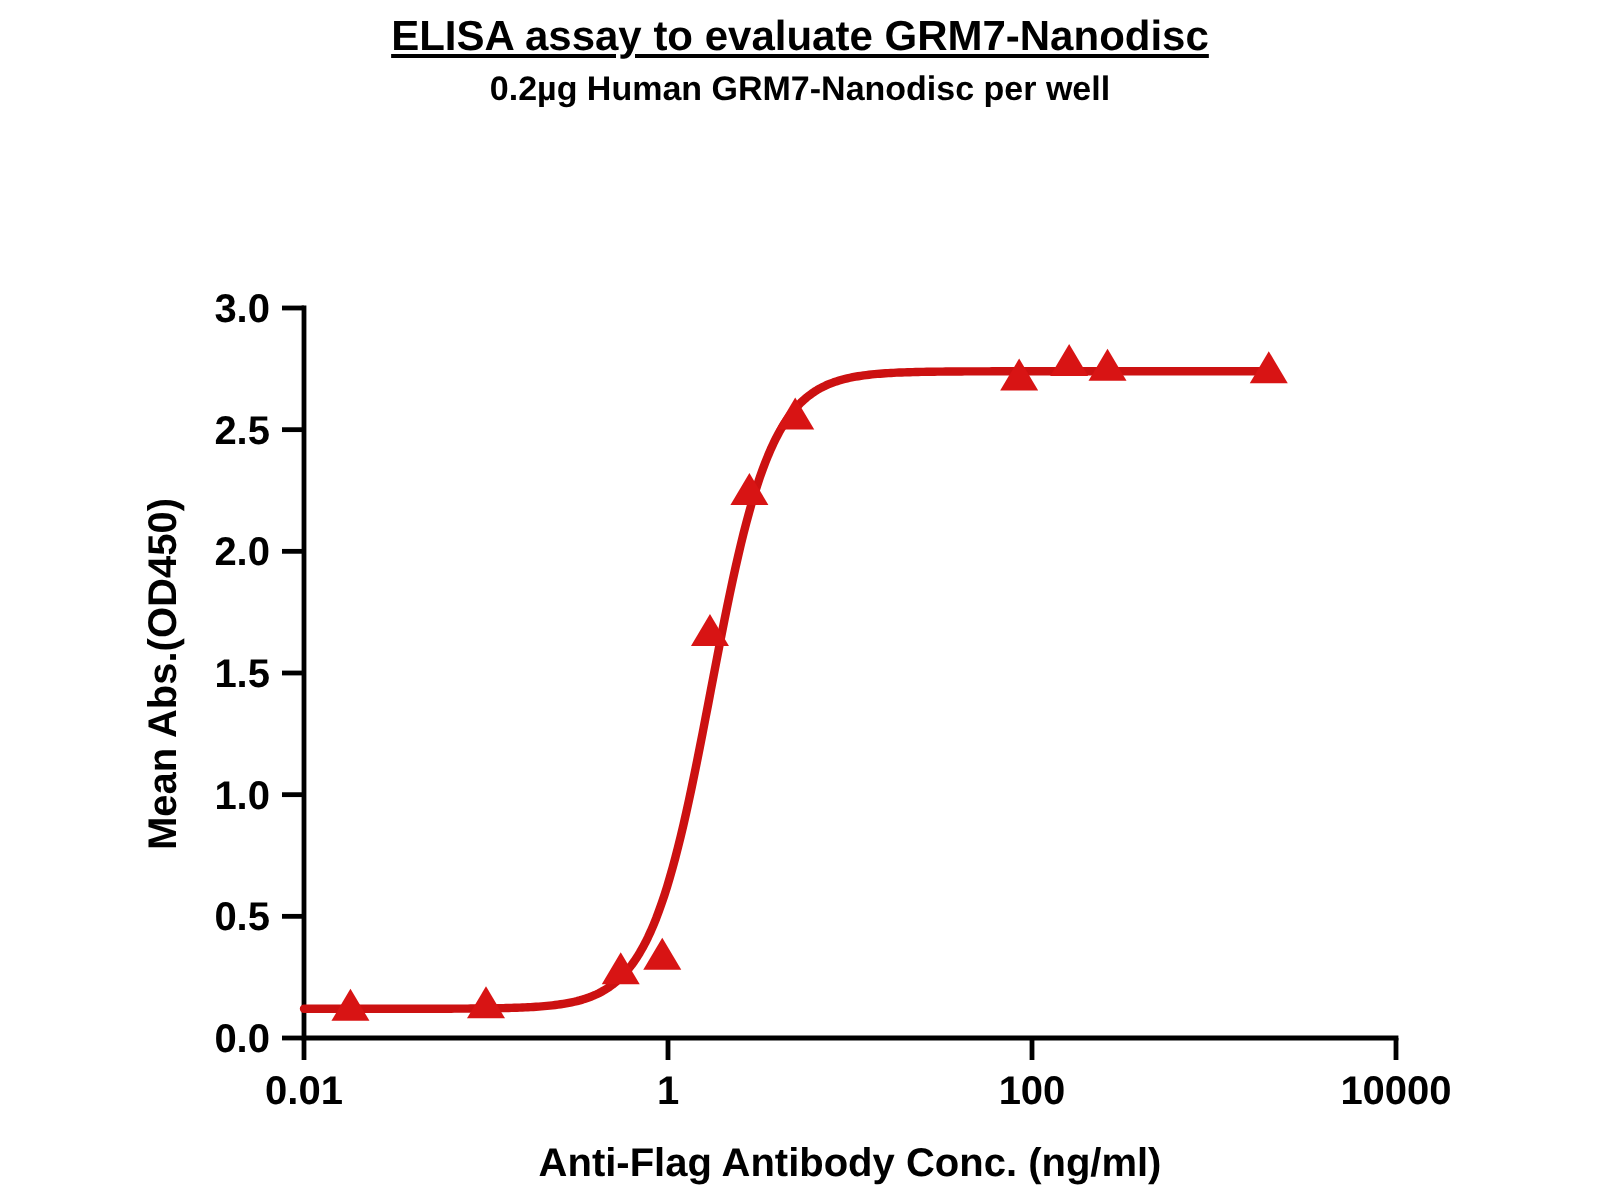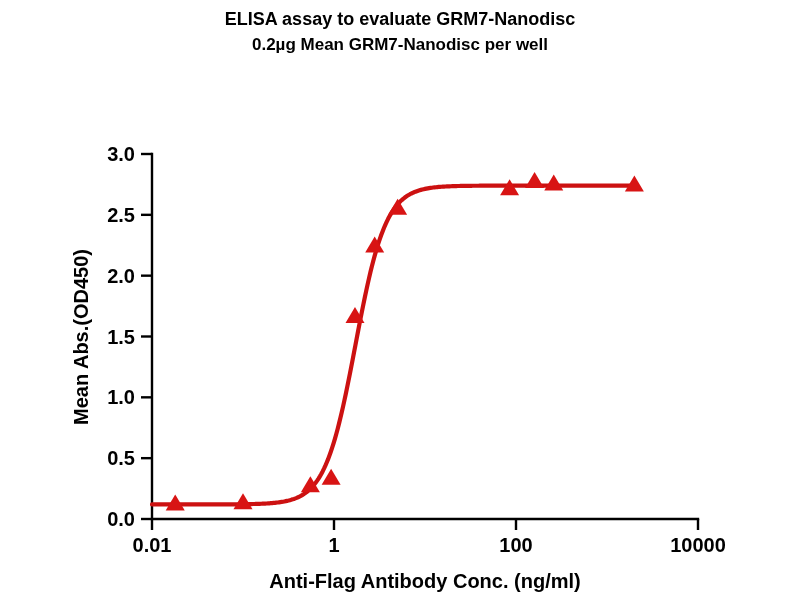--- a/index.html
+++ b/index.html
@@ -24,25 +24,26 @@
   }
   .title-block {
     position: absolute;
     left: 0;
     top: 6px;
     width: 800px;
     text-align: center;
     pointer-events: none;
   }
   .title-main {
-    font-size: 18px;
+    font-size: 21px;
     font-weight: bold;
     line-height: 26px;
     letter-spacing: 0px;
     font-family: "Liberation Sans", sans-serif;
+    text-decoration: underline;
   }
   .title-sub {
     font-size: 17px;
     font-weight: bold;
     line-height: 22px;
     margin-top: 2px;
     font-family: "Liberation Sans", sans-serif;
   }
   #plot-svg {
     position: absolute;
@@ -79,21 +80,21 @@
     stroke-linejoin: round;
   }
 </style>
 </head>
 <body>
 
 <div id="figure">
 
   <div class="title-block">
     <div class="title-main">ELISA assay to evaluate GRM7-Nanodisc</div>
-    <div class="title-sub">0.2µg Mean GRM7-Nanodisc per well</div>
+    <div class="title-sub">0.2µg Human GRM7-Nanodisc per well</div>
   </div>
 
   <svg id="plot-svg" width="800" height="600">
     <g id="axes-group">
       <path id="axis-lines" class="axis-line" d="M 152 154 L 152 519 L 698 519"></path>
       <g id="y-ticks">
           <line x1="141" x2="152" y1="519" y2="519" class="tick-line"></line>
           <line x1="141" x2="152" y1="458.1666666666667" y2="458.1666666666667" class="tick-line"></line>
           <line x1="141" x2="152" y1="397.33333333333337" y2="397.33333333333337" class="tick-line"></line>
           <line x1="141" x2="152" y1="336.5" y2="336.5" class="tick-line"></line>

